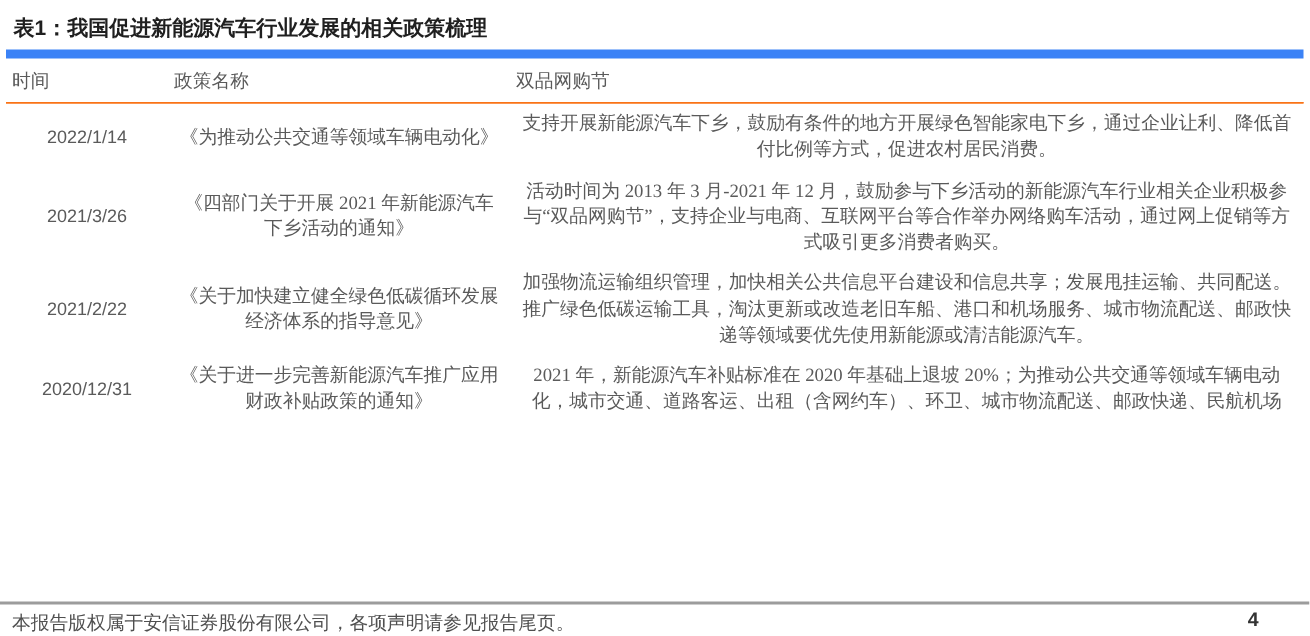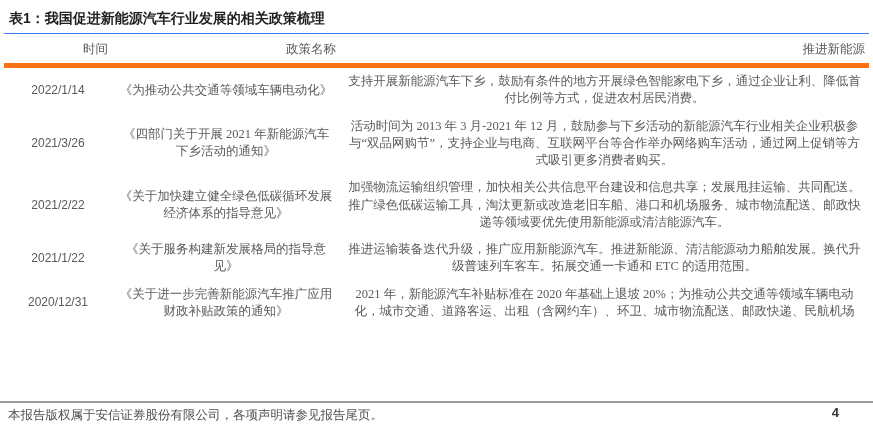--- a/index.html
+++ b/index.html
@@ -6,32 +6,32 @@
   body{
     width:873px;height:424px;background:#ffffff;overflow:hidden;position:relative;
     font-family:"Liberation Serif","DejaVu Serif",serif;
     color:#595959;
   }
   .page{padding:8px 4px 0 4px;}
   .table-title{
     font-family:"Liberation Sans","DejaVu Sans",sans-serif;
     font-size:14px;font-weight:bold;color:#1f1f1f;
     padding:2px 0 5px 5px;
-    border-bottom:1px solid #3b82f6;
+    border-bottom:6px solid #3b82f6;
   }
   table.policy-table{
     width:100%;border-collapse:collapse;table-layout:fixed;
     font-size:12.5px;color:#5a5a5a;
   }
   table.policy-table col.c-date{width:108px;}
   table.policy-table col.c-policy{width:228px;}
   thead th{
     font-weight:normal;font-size:12.5px;color:#5a5a5a;
-    padding:7px 4px 5px 4px;text-align:right;
-    border-bottom:5px solid #f97316;
+    padding:7px 4px 5px 4px;text-align:left;
+    border-bottom:1px solid #f97316;
   }
   td{
     text-align:center;vertical-align:middle;
     padding:5px 6px;line-height:1.38;
   }
   td.date-cell{white-space:nowrap;font-family:"Liberation Sans","DejaVu Sans",sans-serif;font-size:12px;}
   .footer{
     position:absolute;left:0;bottom:0;width:873px;height:21px;
     border-top:2px solid #9c9c9c;background:#ffffff;
   }
@@ -52,21 +52,21 @@
   <table class="policy-table">
     <colgroup>
       <col class="c-date">
         <col class="c-policy">
         <col class="c-content">
     </colgroup>
     <thead>
       <tr>
         <th>时间</th>
         <th>政策名称</th>
-        <th>推进新能源</th>
+        <th>双品网购节</th>
       </tr>
     </thead>
     <tbody id="policy-rows">
 
 
   <tr>
     <td class="date-cell">2022/1/14</td>
     <td class="policy-cell">《为推动公共交通等领域车辆电动化》</td>
     <td class="content-cell">支持开展新能源汽车下乡，鼓励有条件的地方开展绿色智能家电下乡，通过企业让利、降低首付比例等方式，促进农村居民消费。</td>
   </tr>
@@ -77,25 +77,20 @@
     <td class="policy-cell">《四部门关于开展 2021 年新能源汽车下乡活动的通知》</td>
     <td class="content-cell">活动时间为 2013 年 3 月-2021 年 12 月，鼓励参与下乡活动的新能源汽车行业相关企业积极参与“双品网购节”，支持企业与电商、互联网平台等合作举办网络购车活动，通过网上促销等方式吸引更多消费者购买。</td>
   </tr>
 
   <tr>
     <td class="date-cell">2021/2/22</td>
     <td class="policy-cell">《关于加快建立健全绿色低碳循环发展经济体系的指导意见》</td>
     <td class="content-cell">加强物流运输组织管理，加快相关公共信息平台建设和信息共享；发展甩挂运输、共同配送。推广绿色低碳运输工具，淘汰更新或改造老旧车船、港口和机场服务、城市物流配送、邮政快递等领域要优先使用新能源或清洁能源汽车。</td>
   </tr>
 
-  <tr>
-    <td class="date-cell">2021/1/22</td>
-    <td class="policy-cell">《关于服务构建新发展格局的指导意见》</td>
-    <td class="content-cell">推进运输装备迭代升级，推广应用新能源汽车。推进新能源、清洁能源动力船舶发展。换代升级普速列车客车。拓展交通一卡通和 ETC 的适用范围。</td>
-  </tr>
 
   <tr>
     <td class="date-cell">2020/12/31</td>
     <td class="policy-cell">《关于进一步完善新能源汽车推广应用财政补贴政策的通知》</td>
     <td class="content-cell">2021 年，新能源汽车补贴标准在 2020 年基础上退坡 20%；为推动公共交通等领域车辆电动化，城市交通、道路客运、出租（含网约车）、环卫、城市物流配送、邮政快递、民航机场</td>
   </tr>
 </tbody>
   </table>
 </div>
 

